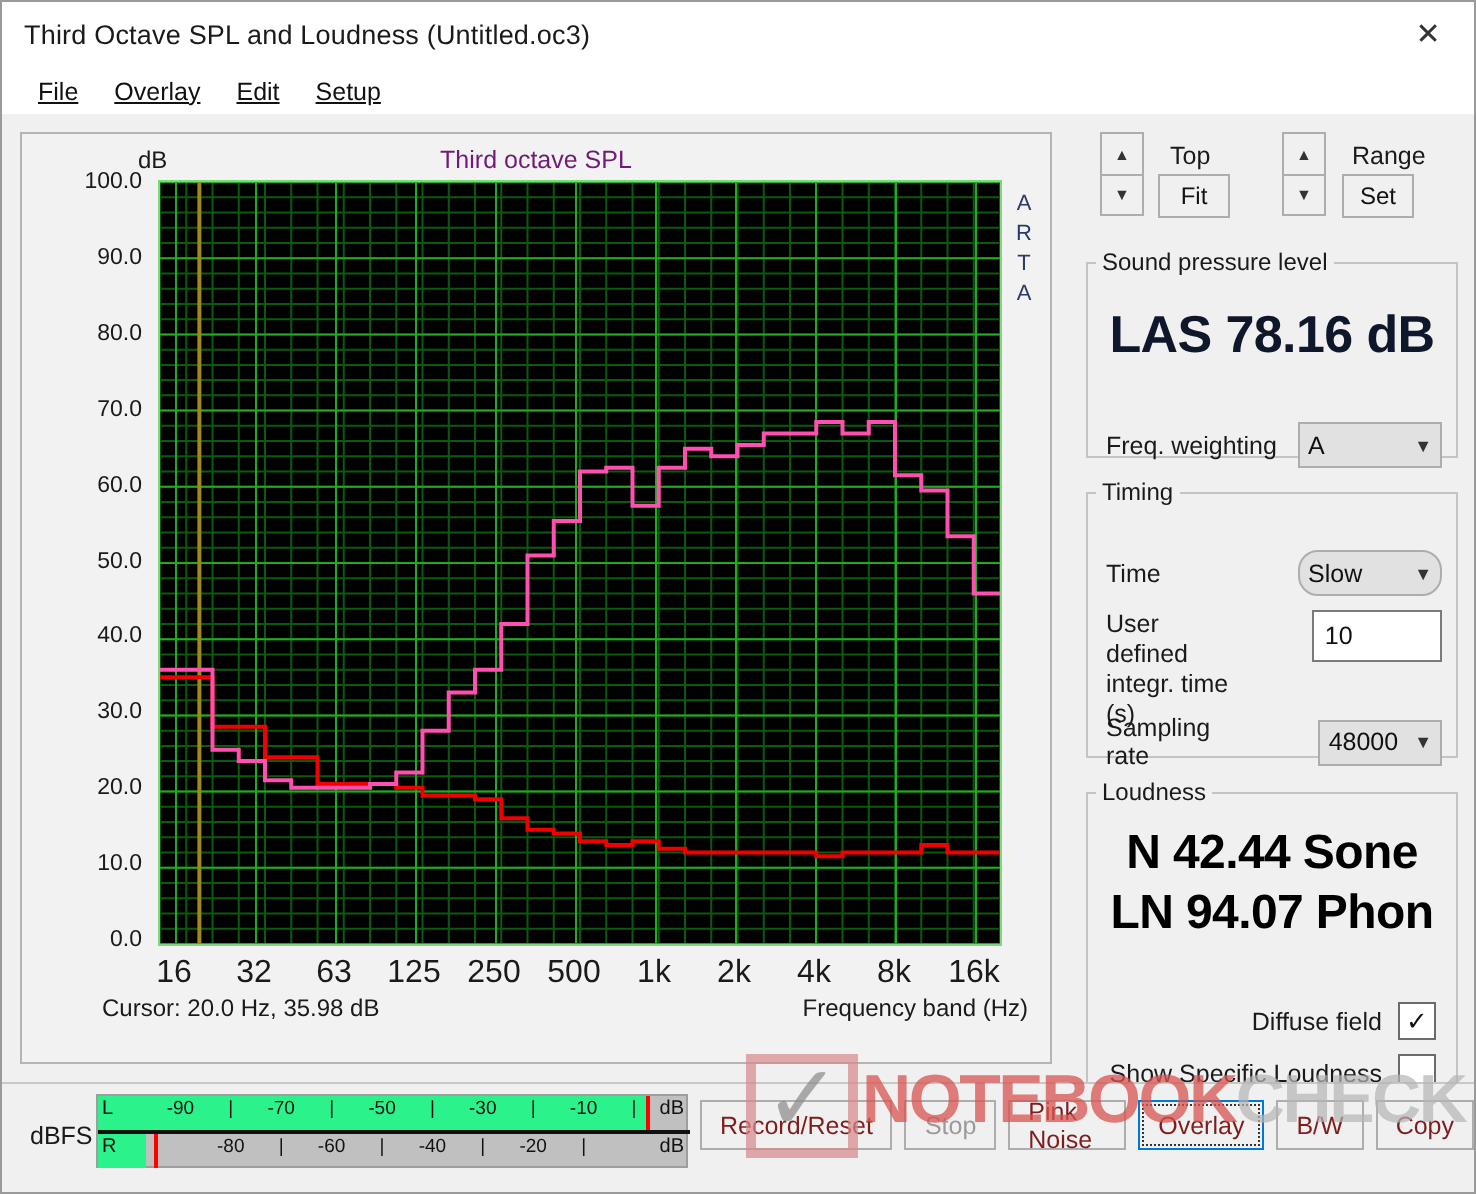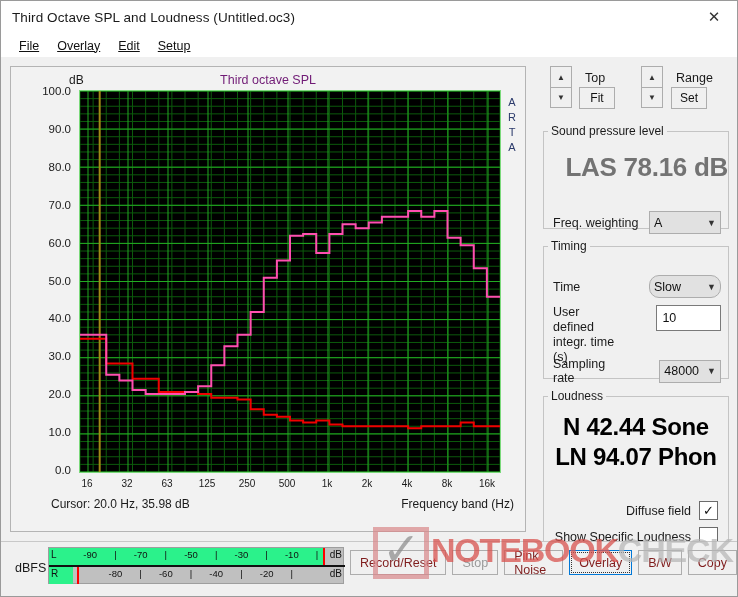--- a/index.html
+++ b/index.html
@@ -32,41 +32,41 @@
   
   .graph-panel{ position:absolute; left:9px; top:9px; width:516px; height:466px;
      background:#f2f2f2; border:1px solid #b4b4b4; }
   .graph-title{ position:absolute; left:0; right:0; top:6px; text-align:center; font-size:12.5px; color:#701a75;}
   .axis-unit{ position:absolute; left:58px; top:6px; font-size:12px; color:#1a1a1a;}
   .plot{ position:absolute; left:68px; top:23px; width:422px; height:383px;
      background:#000; border:1px solid #7bd97b; }
   .ytick{ position:absolute; right:0; transform:translateY(-50%); font-size:11.5px; color:#1a1a1a; text-align:right; width:46px;}
   .yaxis{ position:absolute; left:8px; top:23px; width:52px; height:385px;}
   .xaxis{ position:absolute; left:68px; top:411px; width:424px; height:16px;}
-  .xtick{ position:absolute; transform:translateX(-50%); font-size:10px; color:#1a1a1a;}
+  .xtick{ position:absolute; transform:translateX(-50%); font-size:16px; color:#1a1a1a;}
   .cursor-label{ position:absolute; left:40px; top:430px; font-size:12px; color:#1a1a1a;}
   .freq-label{ position:absolute; right:11px; top:430px; font-size:12px; color:#1a1a1a;}
   .arta{ position:absolute; left:494px; top:28px; width:14px; font-size:11px; color:#2b3a6b;
       line-height:15px; text-align:center;}
 
   
   .right{ position:absolute; left:534px; top:4px; width:200px; bottom:4px; }
   .topfit{ position:relative; height:52px; }
   .spin{ position:absolute; width:22px; height:42px; top:5px; }
   .spin div{ width:22px; height:21px; border:1px solid #adadad; background:#f0f0f0;
      display:flex; align-items:center; justify-content:center; font-size:8px; color:#333;}
   .spin div:first-child{ border-bottom:none; }
   .smallbtn{ position:absolute; border:1px solid #adadad; background:#f0f0f0; font-size:12px;
      display:flex; align-items:center; justify-content:center; color:#111;}
   .caplabel{ position:absolute; font-size:12.5px; color:#1a1a1a;}
 
   fieldset{ border:1px solid #c4c4c4; margin:0; padding:0; position:absolute; }
   legend{ font-size:12px; color:#1a1a1a; padding:0 3px; margin-left:4px;}
 
-  .bigval{ font-size:26px; font-weight:bold; text-align:right; color:#737373; letter-spacing:-.3px;}
+  .bigval{ font-size:26px; font-weight:bold; text-align:center; color:#0f172a; letter-spacing:-.3px;}
   .bigval2{ font-size:24px; font-weight:bold; text-align:center; color:#000; letter-spacing:-.3px;}
 
   .row{ position:absolute; display:flex; align-items:center; }
   .lbl{ font-size:12.5px; color:#1a1a1a;}
   .combo{ border:1px solid #adadad; background:#e1e1e1; height:23px; display:flex;
      align-items:center; padding:0 4px; font-size:12.5px; color:#111; justify-content:space-between;}
   .combo .arrow{ font-size:9px; color:#333; padding-left:6px;}
   .txtinput{ border:1px solid #7a7a7a; background:#fff; height:26px; display:flex; align-items:center;
      padding:0 5px; font-size:12.5px; color:#111;}
   .chk{ width:19px; height:19px; border:1px solid #6b6b6b; background:#fff;

